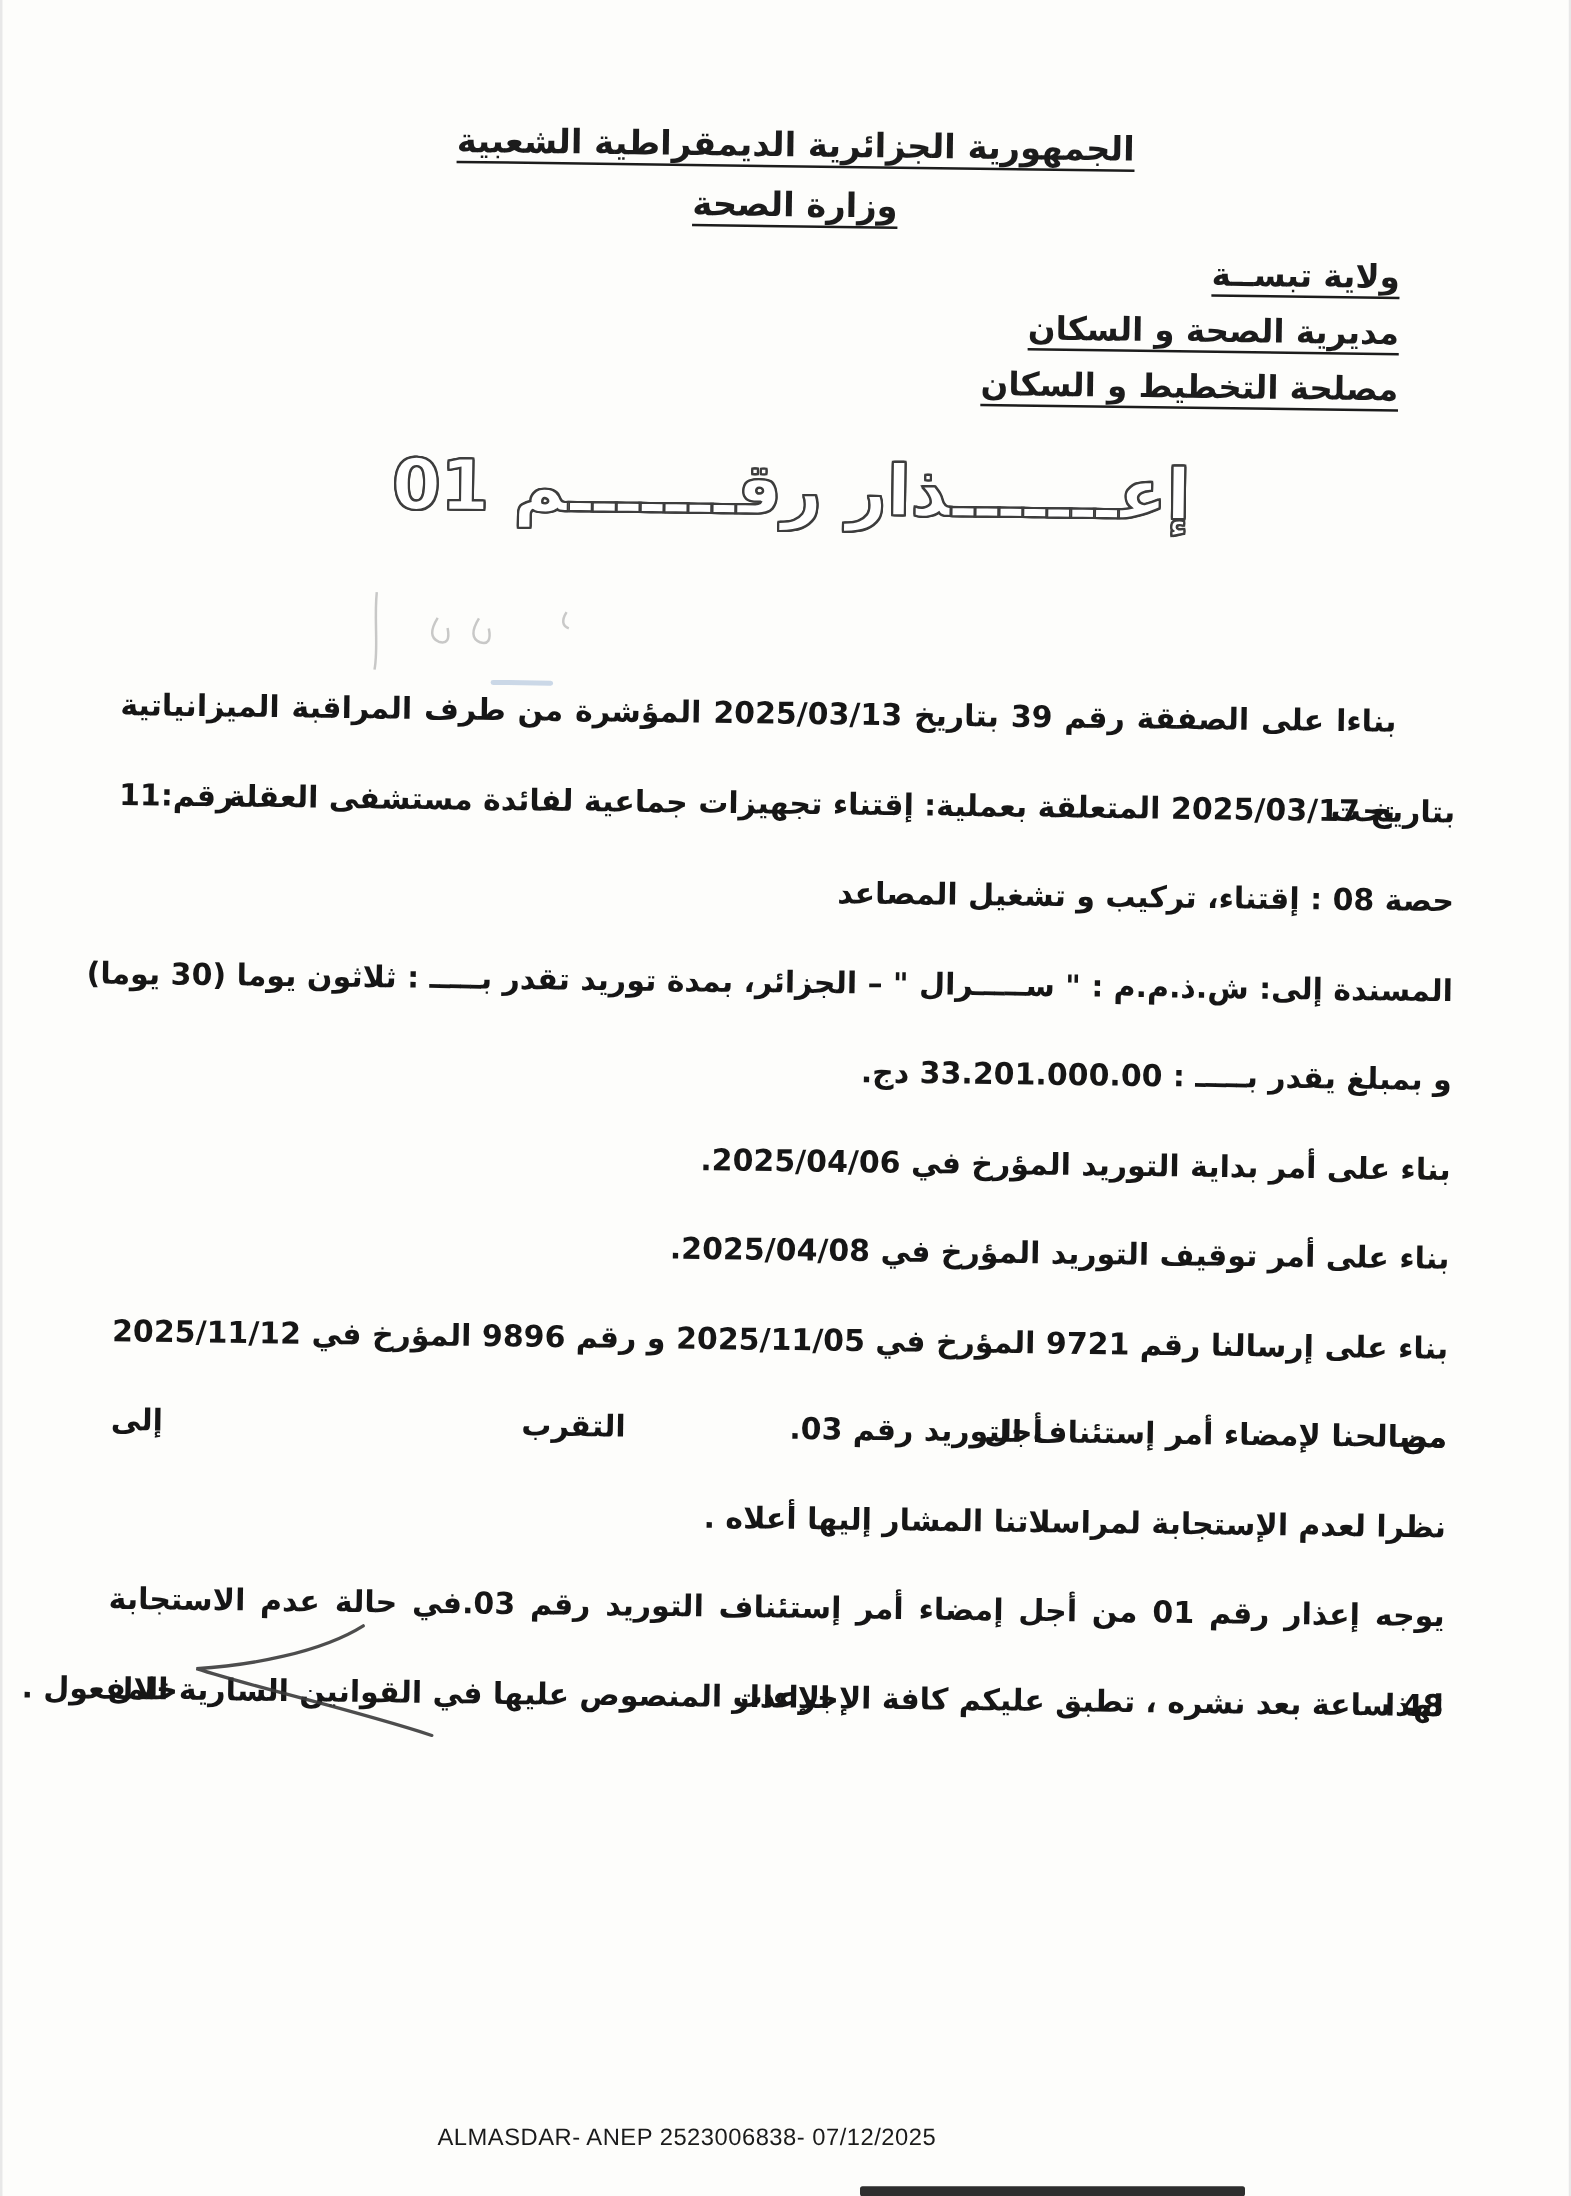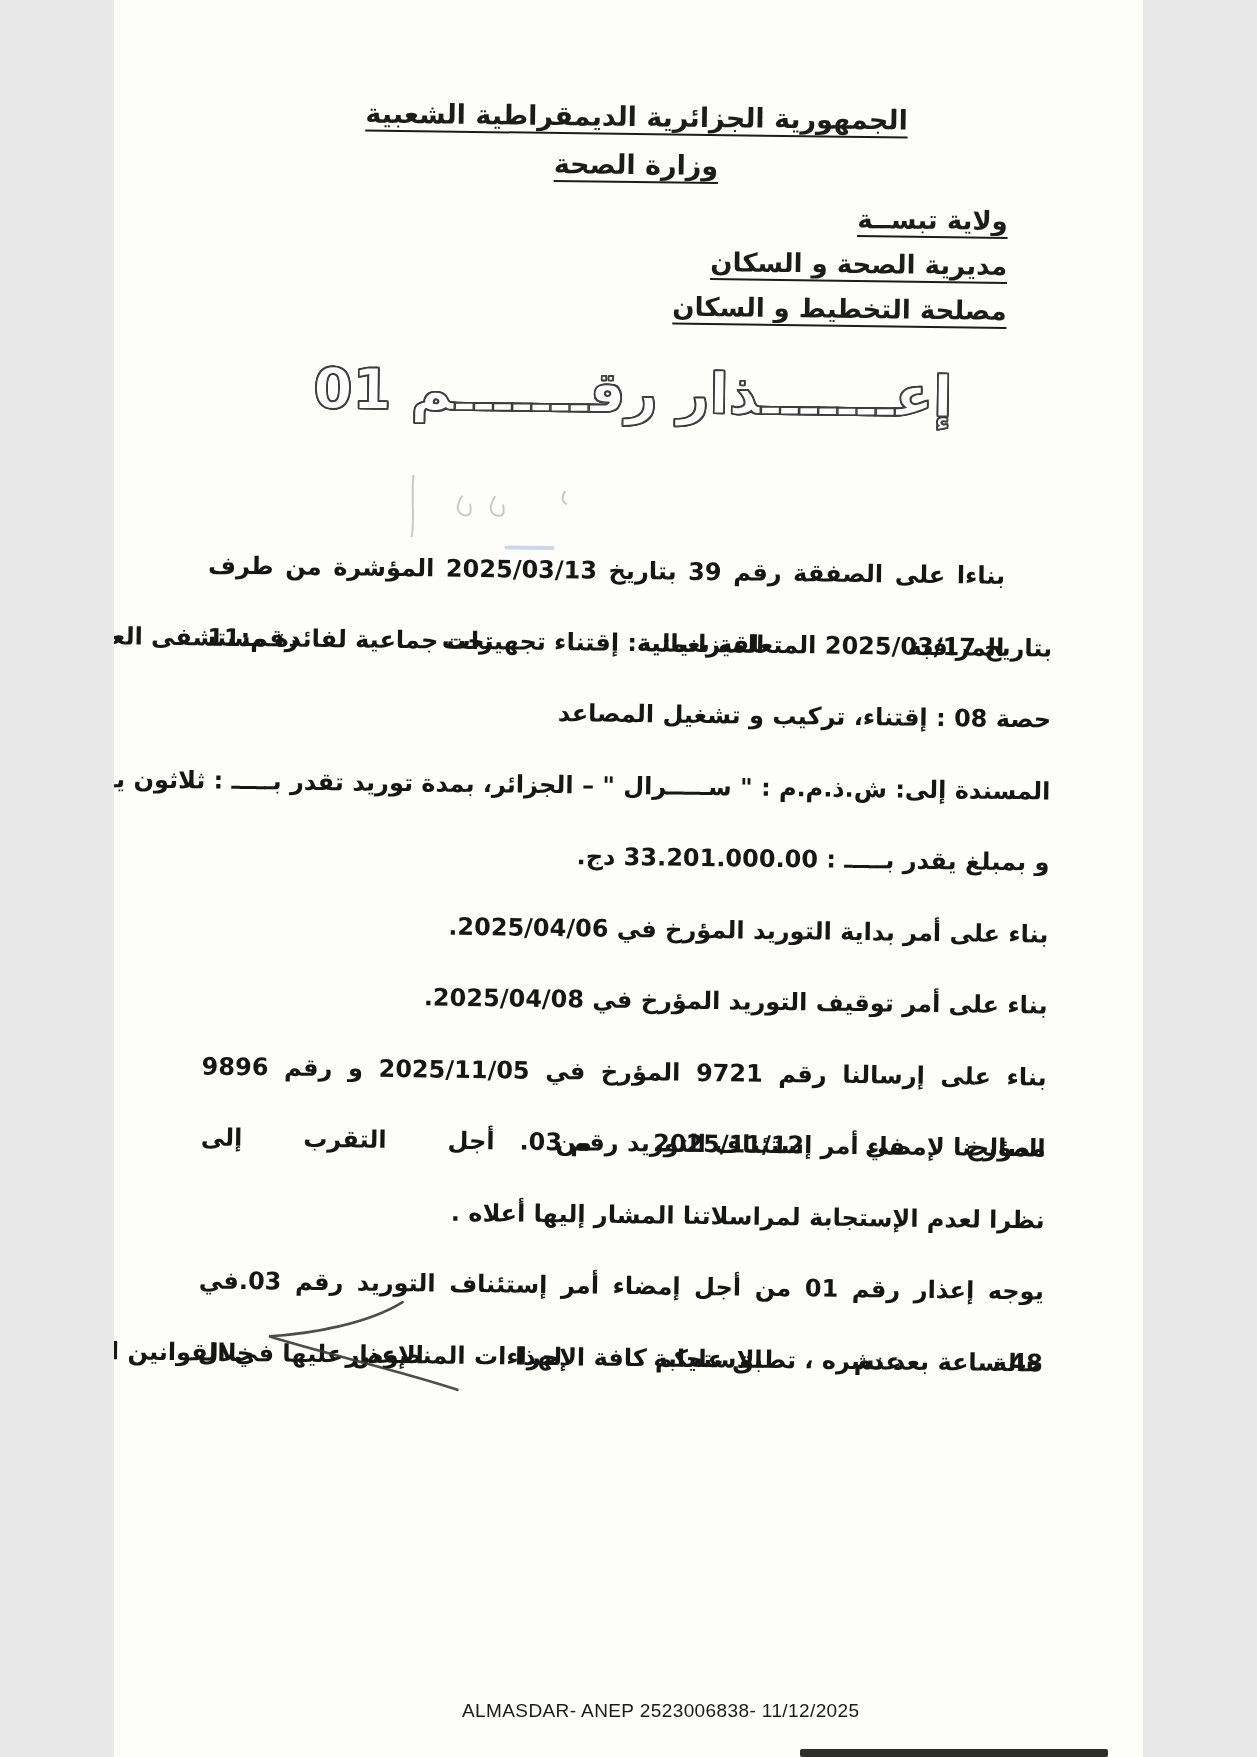--- a/index.html
+++ b/index.html
@@ -1,17 +1,17 @@
 <!DOCTYPE html>
 <html lang="ar"><head>
 <meta charset="utf-8">
 <style>
   html,body { margin:0; padding:0; background:#e8e8e8; }
   .page {
-    position:relative; width:1029px; height:1757px;
+    position:relative; width:1253px; height:1757px;
     background:#fdfdfb; overflow:hidden;
     font-family:"DejaVu Sans", sans-serif; color:#1c1c1c;
     margin:0 auto;
   }
   .rot { position:absolute; inset:0; transform:rotate(0.75deg); transform-origin:50% 42%; }
 
   .header-center {
     position:absolute; top:100px; left:0; right:0;
     text-align:center; direction:rtl;
     font-weight:bold; font-size:27px;
@@ -110,15 +110,15 @@
 
       <g stroke="#8a8a8a" stroke-width="2" fill="none" opacity="0.45">
         <path d="M 296 478 C 294 500 298 522 295 540"></path>
         <path d="M 345 498 q -9 15 1 19 q 10 3 7 -11"></path>
         <path d="M 378 498 q -9 15 1 19 q 10 3 7 -11"></path>
         <path d="M 448 492 q -6 10 2 13"></path>
       </g>
     </svg>
   </div>
 
-  <div class="footer-credit">ALMASDAR- ANEP 2523006838- 11/12/2025</div>
+  <div class="footer-credit">ALMASDAR- ANEP 2523006838- 07/12/2025</div>
   <div class="edge-bar"></div>
 </div>
 
 </body></html>

